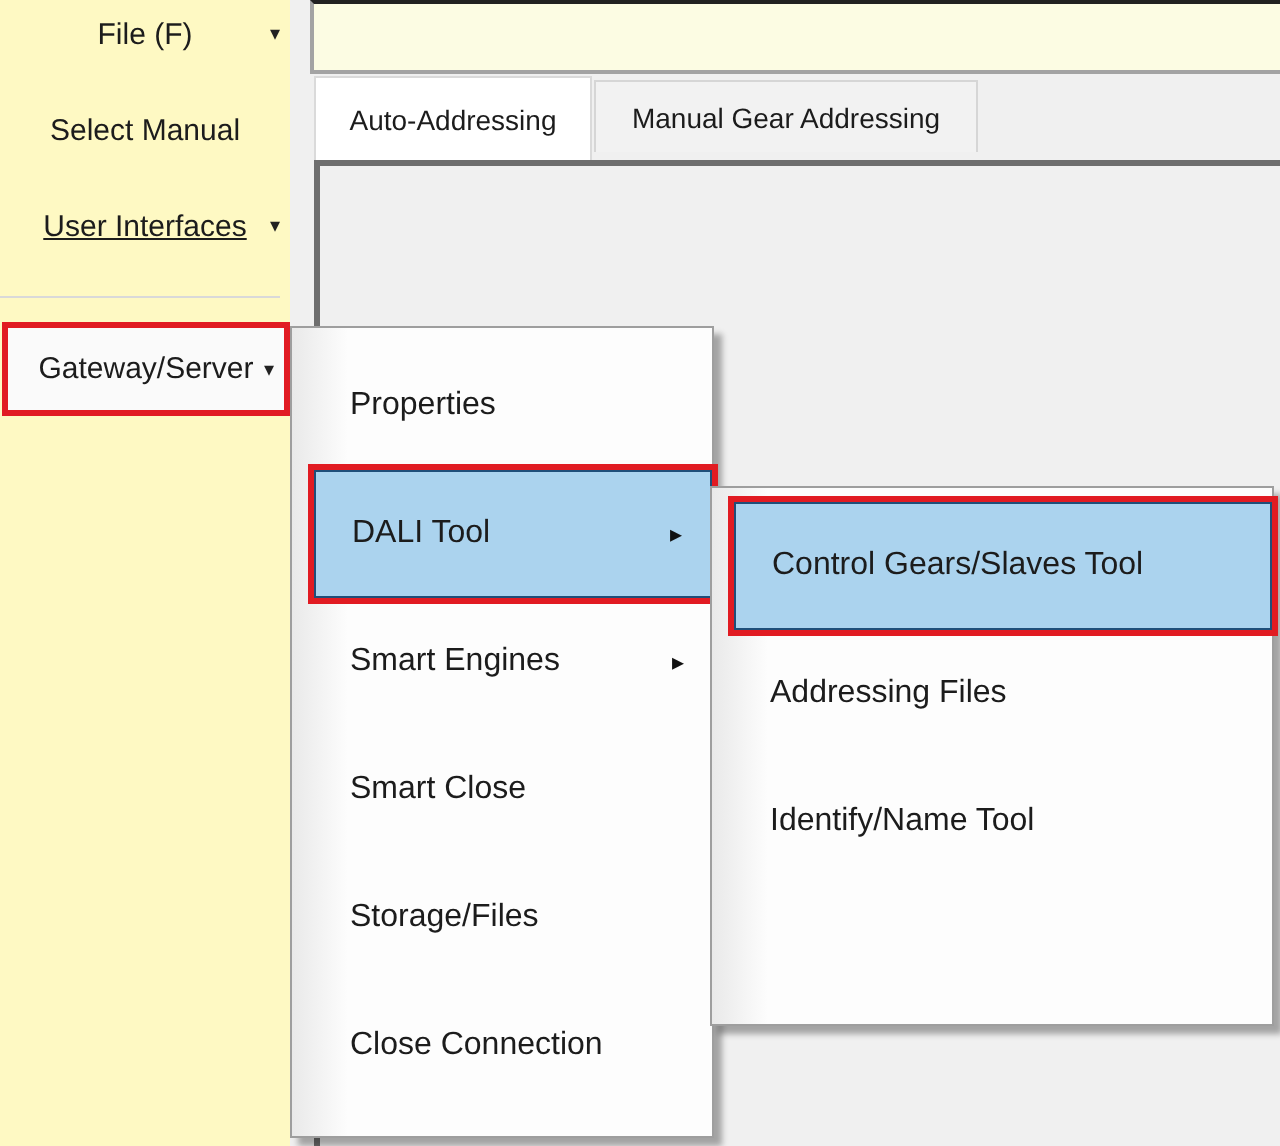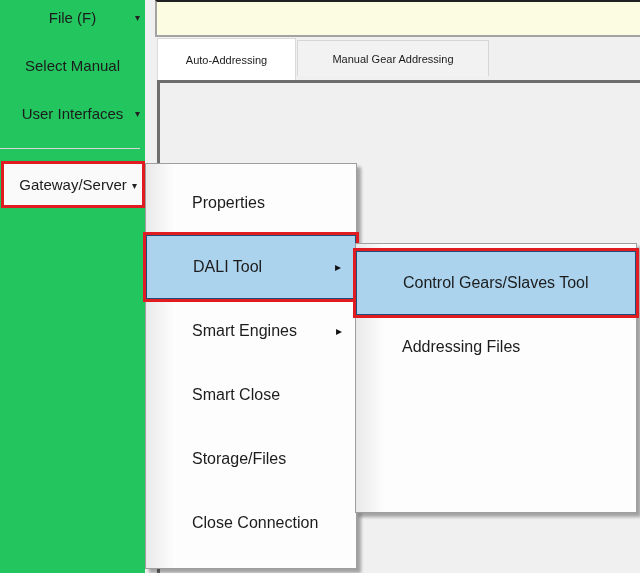--- a/index.html
+++ b/index.html
@@ -1,64 +1,64 @@
 <!DOCTYPE html>
 <html><head>
 <meta charset="utf-8">
 <style>
   html,body{margin:0;padding:0;}
   body{font-family:"Liberation Sans", sans-serif; -webkit-font-smoothing:antialiased;}
   #screen{position:relative;width:640px;height:573px;background:#f0f0f0;overflow:hidden;color:#1c1c1c;}
 
   
-  .sidebar{position:absolute;left:0;top:0;width:145px;height:573px;background:#22c55e;}
+  .sidebar{position:absolute;left:0;top:0;width:145px;height:573px;background:#fef9c3;}
   .side-item{position:absolute;left:0;width:145px;height:34px;display:flex;align-items:center;justify-content:center;font-size:15px;cursor:default;}
   .side-item .dd{position:absolute;right:5px;top:50%;transform:translateY(-50%);font-size:10px;color:#222;}
   .side-divider{position:absolute;left:0;top:148px;width:140px;height:0;border-top:1px solid #d9d9d9;}
   .gateway-frame{position:absolute;left:1px;top:161px;width:138px;height:41px;border:3px solid #e11b22;background:#fafafa;z-index:20;}
   .gateway-frame .side-item{position:relative;width:100%;height:100%;}
 
   
   .command-bar{position:absolute;left:155px;top:0;width:485px;height:31px;background:#fcfce3;border-left:2px solid #a3a3a3;border-bottom:2px solid #a3a3a3;}
 
   
   .tabstrip{position:absolute;left:157px;top:38px;height:42px;width:483px;}
-  .tab{position:absolute;top:2px;height:36px;display:flex;align-items:center;justify-content:center;font-size:11px;background:#f2f2f2;border:1px solid #d6d6d6;border-bottom:none;box-sizing:border-box;white-space:nowrap;overflow:hidden;}
+  .tab{position:absolute;top:2px;height:36px;display:flex;align-items:center;justify-content:center;font-size:14px;background:#f2f2f2;border:1px solid #d6d6d6;border-bottom:none;box-sizing:border-box;white-space:nowrap;overflow:hidden;}
   .tab.active{top:0;height:42px;background:#ffffff;border:1px solid #dadada;border-bottom:none;z-index:2;}
   .tab1{left:0;width:139px;}
   .tab2{left:140px;width:192px;}
   .tab3{left:333px;width:150px;justify-content:flex-start;padding-left:14px;}
 
   
   .panel{position:absolute;left:157px;top:80px;width:483px;height:493px;box-sizing:border-box;border-top:3px solid #6e6e6e;border-left:3px solid #6e6e6e;background:#f0f0f0;}
 
   
   .popup{position:absolute;background:#fdfdfd;border:1px solid #9e9e9e;box-shadow:4px 4px 3px rgba(0,0,0,0.32);box-sizing:border-box;padding-top:7px;}
   .popup::before{content:"";position:absolute;left:0;top:0;bottom:0;width:28px;background:linear-gradient(to right,#e9e9e9,#fdfdfd);}
-  .menu-item{position:relative;height:64px;display:flex;align-items:center;padding-left:46px;font-size:16px;box-sizing:border-box;cursor:default;}
+  .menu-item{position:relative;height:64px;display:flex;align-items:center;padding-left:18px;font-size:16px;box-sizing:border-box;cursor:default;margin-left:11px;}
   .menu-item .sub-arrow{margin-left:auto;padding-right:14px;font-size:12px;color:#111;}
   .menu-item.highlighted{background:#abd3ee;border:1px solid #1f4e79;}
   .menu-item.annotated{box-shadow:0 0 0 3px #e11b22;z-index:5;}
   .gateway-menu{left:145px;top:163px;width:212px;height:406px;z-index:10;}
   .dali-submenu{left:355px;top:243px;width:282px;height:270px;z-index:12;}
 </style>
 </head>
 <body>
 
 <div id="screen">
 
   <div class="sidebar">
     <div class="side-item" style="top:0;">
       <span>File (F)</span>
       <span class="dd">▾</span>
     </div>
     <div class="side-item" style="top:48px;">
       <span>Select Manual</span>
     </div>
-    <div class="side-item" style="top:96px;">
+    <div class="side-item" style="top:96px;text-decoration:underline;">
       <span>User Interfaces</span>
       <span class="dd">▾</span>
     </div>
     <div class="side-divider"></div>
     <div class="gateway-frame">
       <div class="side-item">
         <span>Gateway/Server</span>
         <span class="dd">▾</span>
       </div>
     </div>
@@ -100,15 +100,18 @@
     </div>
   </div>
 
   <div class="popup dali-submenu">
     <div class="menu-item highlighted annotated">
       <span>Control Gears/Slaves Tool</span>
     </div>
     <div class="menu-item">
       <span>Addressing Files</span>
     </div>
+    <div class="menu-item">
+      <span>Identify/Name Tool</span>
+    </div>
   </div>
 
 </div>
 
 </body></html>

